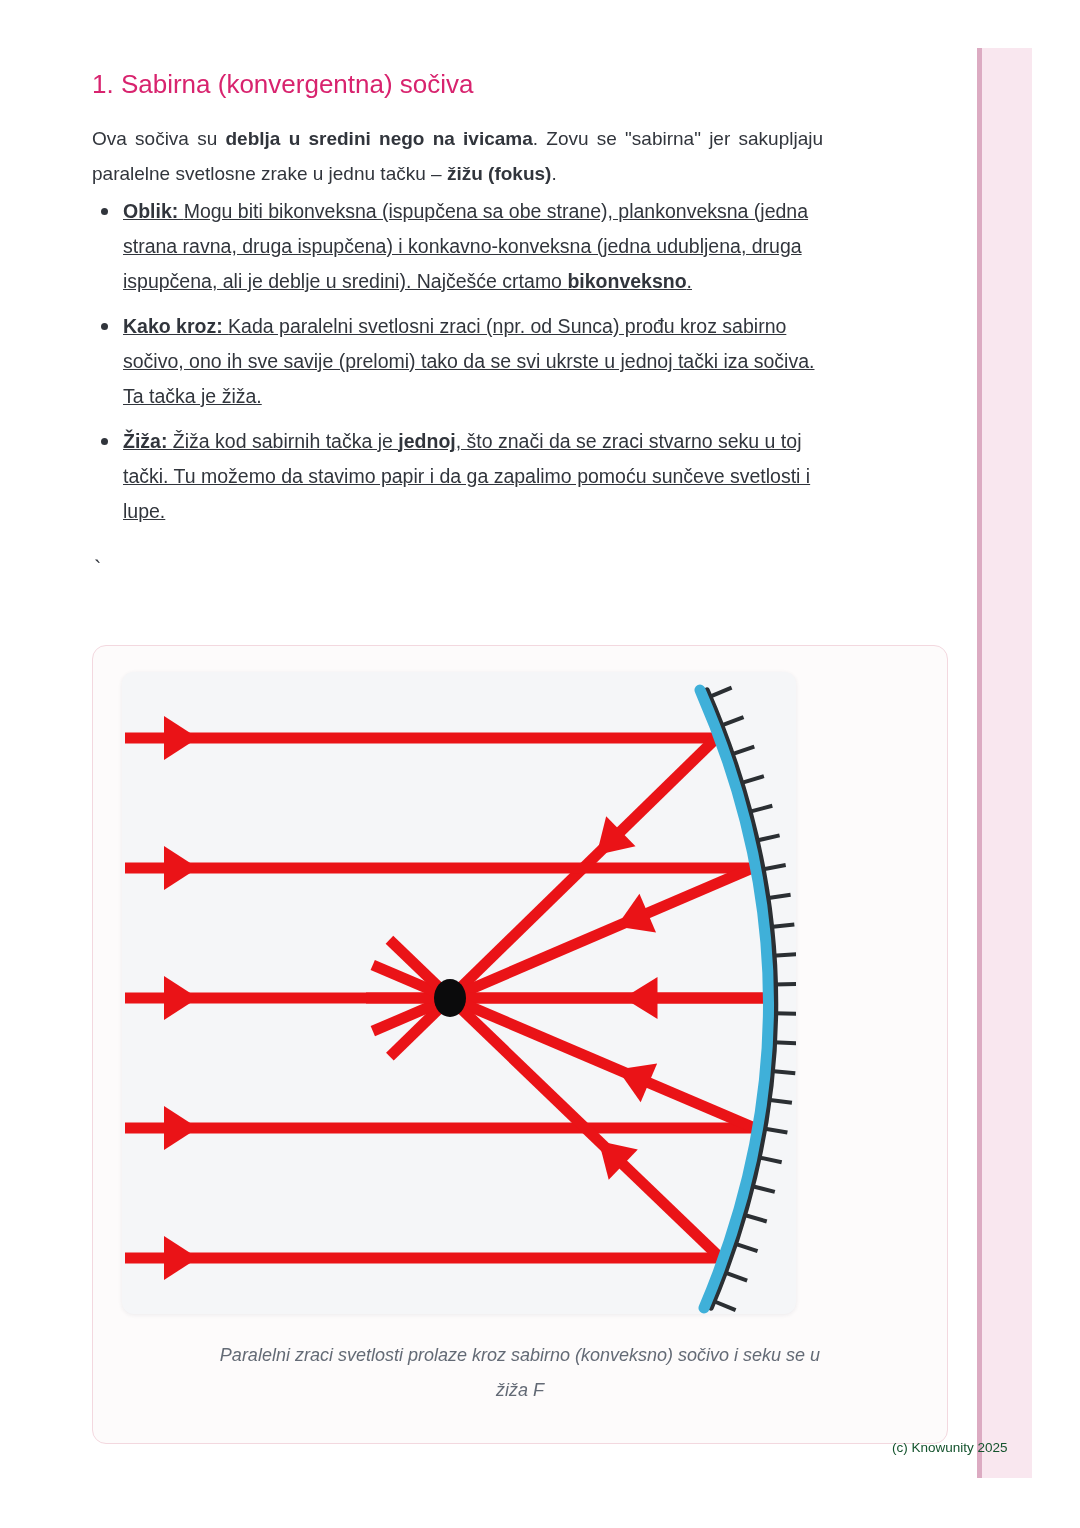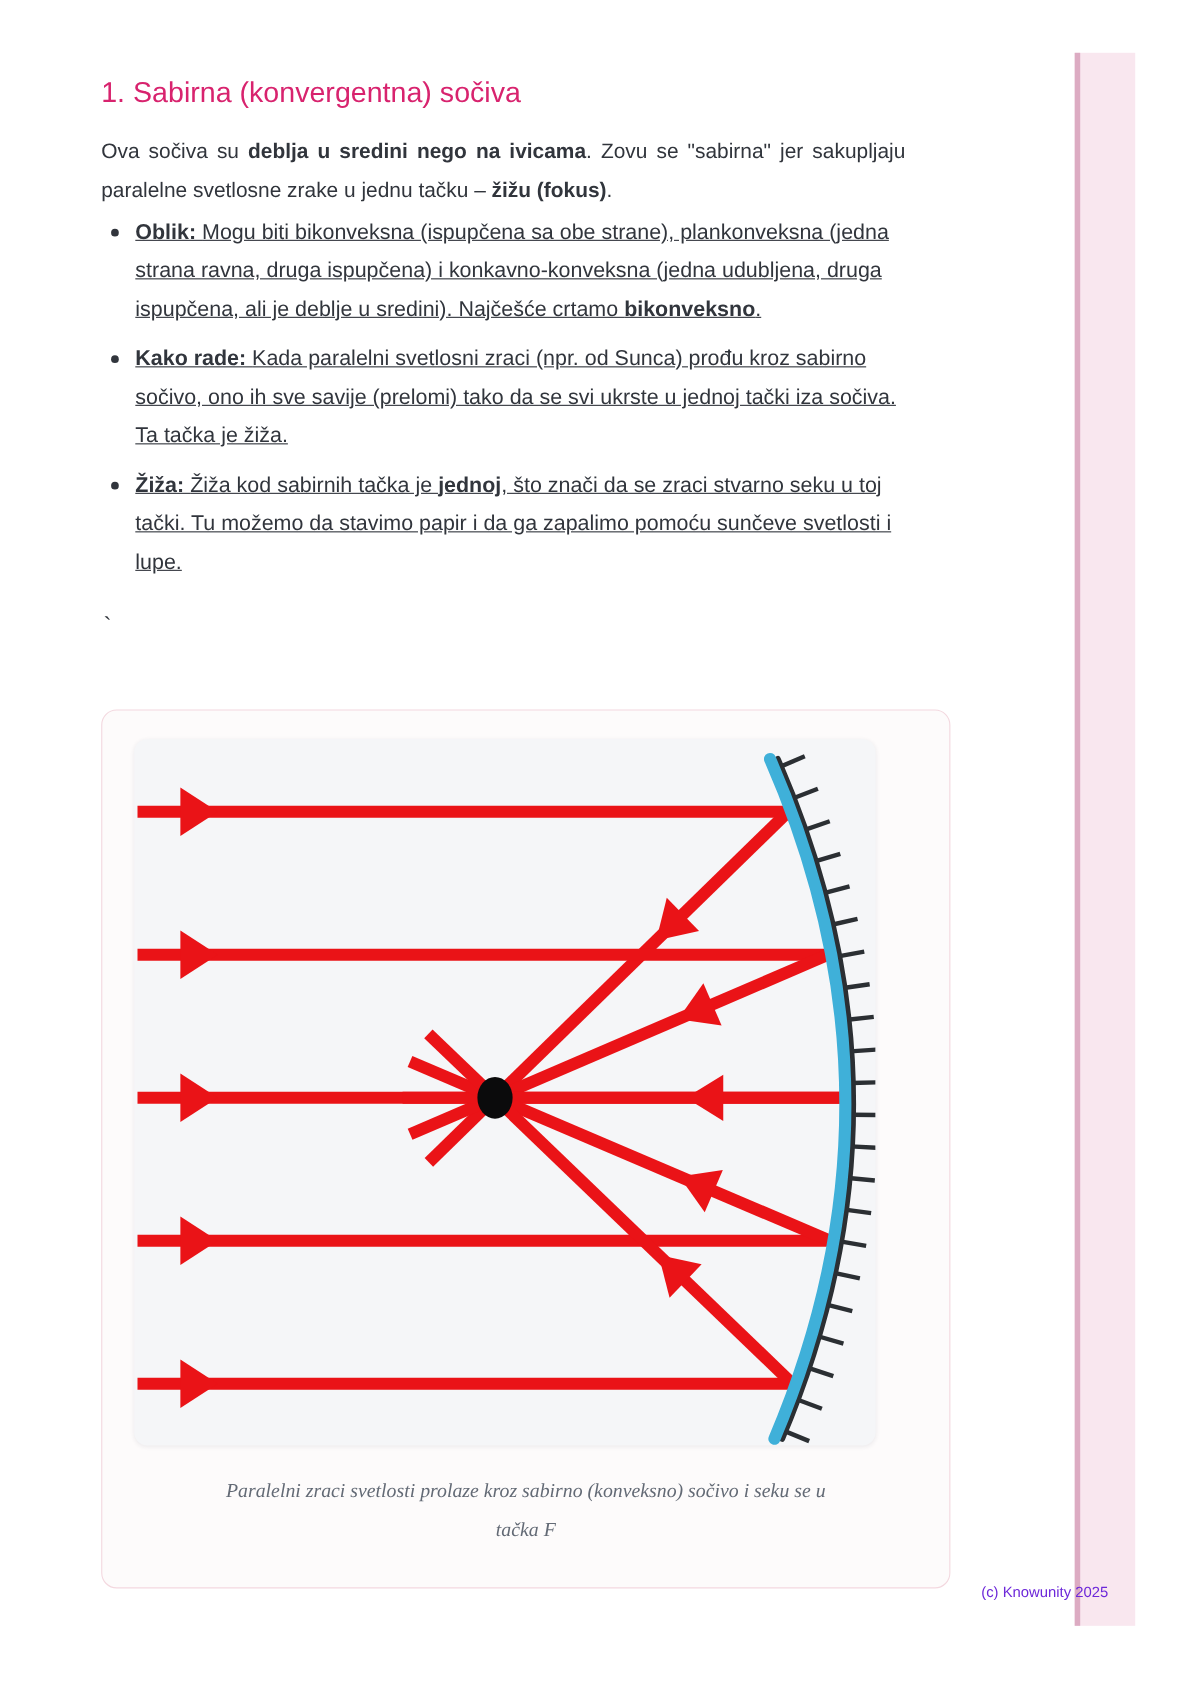--- a/index.html
+++ b/index.html
@@ -22,56 +22,56 @@
     position:relative;padding-left:31px;margin:0 0 10px 0;max-width:705px;
     font-size:19.5px;line-height:35px;text-decoration:underline;
   }
   .bullets li .dot{
     position:absolute;left:9px;top:14px;width:7px;height:7px;border-radius:50%;background:#31353c;
   }
   .stray{
     position:absolute;left:94px;top:556px;font-size:22px;color:#31353c;
   }
   .figure-card{
-    position:absolute;left:92px;top:645px;width:772px;height:799px;
-    background:#fdfbfb;border:1.5px solid #f3d8df;border-radius:14px;box-sizing:border-box;font-family:Liberation Serif, serif;
+    position:absolute;left:92px;top:645px;width:856px;height:799px;
+    background:#fdfbfb;border:1.5px solid #f3d8df;border-radius:14px;box-sizing:border-box;
   }
   .figure-panel{
     position:absolute;left:29px;top:26px;width:674px;height:642px;
     background:#f5f6f8;border-radius:12px;box-shadow:0 1px 4px rgba(40,40,60,.08);
     overflow:hidden;
   }
   .figure-panel svg{display:block;}
   .caption{
     position:absolute;left:0;top:692px;width:100%;text-align:center;
     font-style:italic;font-size:18px;line-height:35px;color:#636a75;
   }
   .side-stripe{
     position:absolute;left:977px;top:48px;width:55px;height:1430px;
     background:#f9e7ef;border-left:5px solid #dcabc2;box-sizing:border-box;
   }
   .copyright{
-    position:absolute;left:892px;top:1440px;font-size:13.5px;color:#6d28d9;z-index:2;
+    position:absolute;left:892px;top:1440px;font-size:13.5px;color:#14532d;z-index:2;
   }
 </style>
 </head>
 <body>
 
 <h1 class="heading">1. Sabirna (konvergentna) sočiva</h1>
 
 <p class="intro"><span>Ova sočiva su </span><span class="b">deblja u sredini nego na ivicama</span><span>. Zovu se "sabirna" jer sakupljaju paralelne svetlosne zrake u jednu tačku – </span><span class="b">žižu (fokus)</span><span>.</span></p>
 
 <ul class="bullets">
   <li>
     <span class="dot"></span>
     <span><span class="b">Oblik: </span><span>Mogu biti bikonveksna (ispupčena sa obe strane), plankonveksna (jedna strana ravna, druga ispupčena) i konkavno-konveksna (jedna udubljena, druga ispupčena, ali je deblje u sredini). Najčešće crtamo </span><span class="b">bikonveksno</span><span>.</span></span>
   </li>
   <li>
     <span class="dot"></span>
-    <span><span class="b">Kako rade: </span><span>Kada paralelni svetlosni zraci (npr. od Sunca) prođu kroz sabirno sočivo, ono ih sve savije (prelomi) tako da se svi ukrste u jednoj tački iza sočiva. Ta tačka je žiža.</span></span>
+    <span><span class="b">Kako kroz: </span><span>Kada paralelni svetlosni zraci (npr. od Sunca) prođu kroz sabirno sočivo, ono ih sve savije (prelomi) tako da se svi ukrste u jednoj tački iza sočiva. Ta tačka je žiža.</span></span>
   </li>
   <li>
     <span class="dot"></span>
     <span><span class="b">Žiža: </span><span>Žiža kod sabirnih tačka je </span><span class="b">jednoj</span><span>, što znači da se zraci stvarno seku u toj tački. Tu možemo da stavimo papir i da ga zapalimo pomoću sunčeve svetlosti i lupe.</span></span>
   </li>
 </ul>
 
 <div class="stray">`</div>
 
 <figure class="figure-card" style="margin:0;">
@@ -119,19 +119,19 @@
         <line x1="621.7221961492654" y1="542.7732866123412" x2="644.7616950320413" y2="549.4950044902773" stroke="#2b2f33" stroke-width="4"></line>
         <line x1="612.7618585595428" y1="571.5265909049895" x2="635.5426864485082" y2="579.0786688106615" stroke="#2b2f33" stroke-width="4"></line>
         <line x1="602.6607651177138" y1="600.2726355171831" x2="625.160114477458" y2="608.6260347287723" stroke="#2b2f33" stroke-width="4"></line>
         <line x1="591.4196420529208" y1="629.0110387884838" x2="613.6176102646045" y2="638.1351939424189" stroke="#2b2f33" stroke-width="4"></line>
         <path d="M 578 18 Q 713 327 582 636" fill="none" stroke="#3fb0d9" stroke-width="11" stroke-linecap="round"></path>
         <ellipse cx="328" cy="326" rx="16" ry="19" fill="#0b0b0c"></ellipse>
       </svg>
   </div>
   <figcaption class="caption">
     <div>Paralelni zraci svetlosti prolaze kroz sabirno (konveksno) sočivo i seku se u</div>
-    <div>tačka F</div>
+    <div>žiža F</div>
   </figcaption>
 </figure>
 
 <div class="side-stripe"></div>
 
 <div class="copyright">(c) Knowunity 2025</div>
 
 </body></html>

